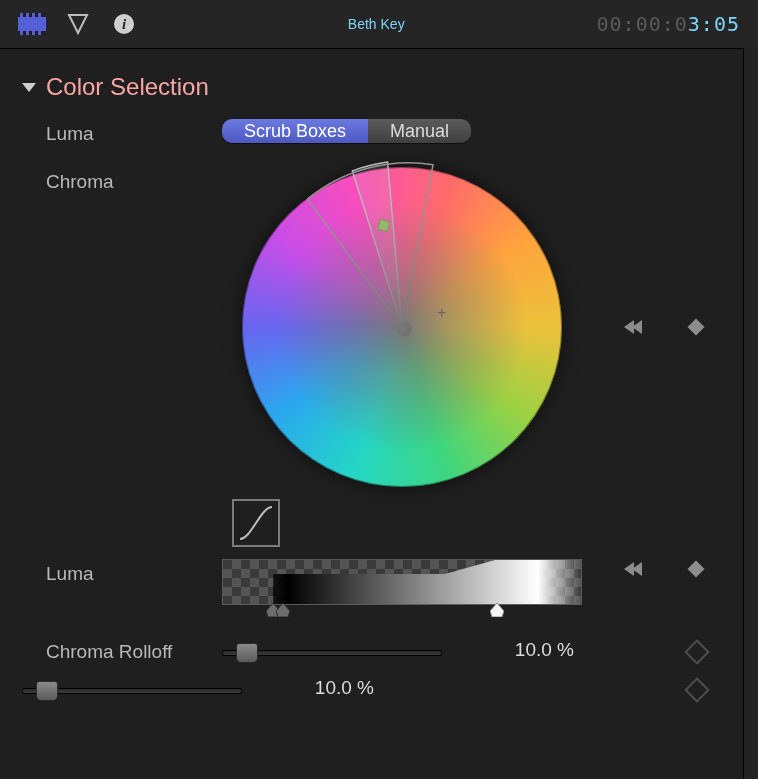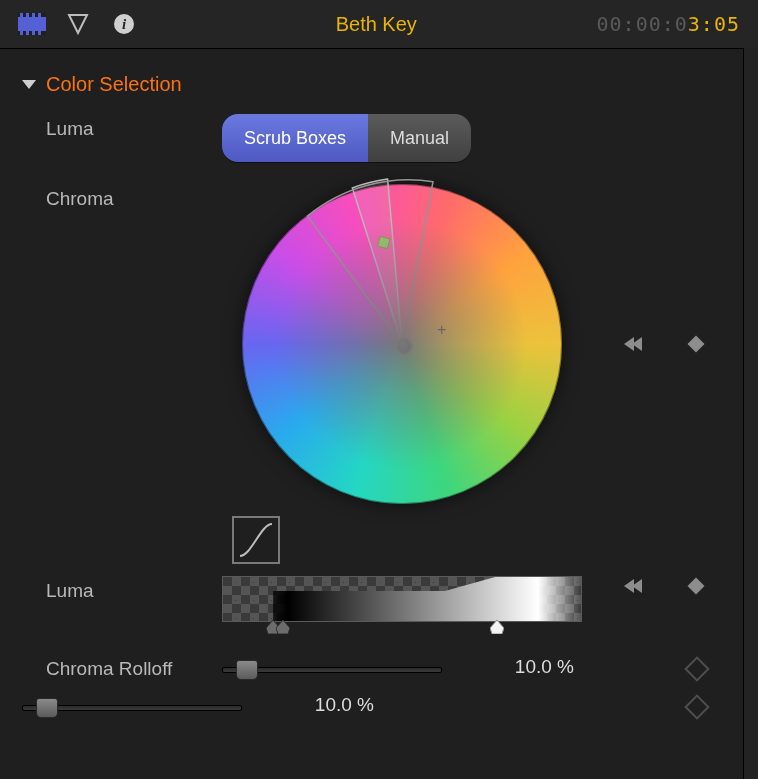--- a/index.html
+++ b/index.html
@@ -1,32 +1,32 @@
 <!DOCTYPE html>
 <html><head>
 <meta charset="utf-8">
 <style>
   html,body{margin:0;padding:0;background:#1f1f1f;color:#c9c9c9;font-family:-apple-system,"Helvetica Neue",Arial,sans-serif;font-size:18px;font-weight:400;}
   #app{width:758px;height:779px;background:#1f1f1f;position:relative;overflow:hidden;}
   
   .hdr{height:48px;display:flex;align-items:center;padding:0 18px;background:#252525;border-bottom:1px solid #000;}
-  .hdr .title{flex:1;text-align:center;color:#eab308;font-size:20px;}
+  .hdr .title{flex:1;text-align:center;color:#7dd3fc;font-size:14px;}
   .hdr .tc{color:#5a5a5a;font-family:Menlo,monospace;font-size:20px;letter-spacing:1px;}
-  .hdr .tc .lit{color:#eab308;}
+  .hdr .tc .lit{color:#7dd3fc;}
   .hdr .icon{width:28px;height:22px;display:inline-flex;align-items:center;justify-content:center;margin-right:18px;}
   
   .body{padding:24px 22px 0 22px;}
-  .sect-hdr{display:flex;align-items:center;color:#f97316;font-size:20px;margin-bottom:18px;}
+  .sect-hdr{display:flex;align-items:center;color:#fca5a5;font-size:24px;margin-bottom:18px;}
   .discl{width:0;height:0;border-left:7px solid transparent;border-right:7px solid transparent;border-top:9px solid #cfcfcf;margin-right:10px;}
   .row{display:flex;align-items:flex-start;margin-bottom:10px;}
   .row .lbl{width:200px;padding-top:4px;color:#b8b8b8;font-size:19px;padding-left:24px;box-sizing:border-box;}
   .row .ctrl{flex:0 0 360px;display:flex;align-items:center;}
   .row .tail{flex:1;display:flex;align-items:center;justify-content:flex-end;padding-right:30px;gap:40px;}
   
-  .seg{display:flex;border-radius:16px;overflow:hidden;height:48px;box-shadow:0 1px 0 rgba(0,0,0,.5);}
+  .seg{display:flex;border-radius:10px;overflow:hidden;height:24px;box-shadow:0 1px 0 rgba(0,0,0,.5);}
   .seg .sbtn{padding:0 22px;display:flex;align-items:center;font-size:18px;color:#dcdcdc;cursor:pointer;border:none;}
   .seg .sbtn.on{background:linear-gradient(#6a79e0,#4e59c2);color:#fff;}
   .seg .sbtn.off{background:linear-gradient(#5b5b5b,#404040);}
   
   .wheelwrap{width:360px;display:flex;flex-direction:column;align-items:center;position:relative;}
   .wheel{width:320px;height:320px;border-radius:50%;position:relative;
          background:conic-gradient(from 90deg,#ecc23b,#9bd142,#3ed67d,#24d6c4,#2aa9ee,#6866f0,#c94de8,#fa4dbb,#ff6a6b,#ffa23d,#ecc23b);
          box-shadow:inset 0 0 0 1px rgba(0,0,0,.4), 0 0 18px rgba(0,0,0,.6);}
   .wheel::after{content:"";position:absolute;inset:0;border-radius:50%;
                 background:radial-gradient(circle at 50% 50%, rgba(120,120,120,1) 0%, rgba(120,120,120,0.55) 22%, rgba(120,120,120,0) 55%);} 

